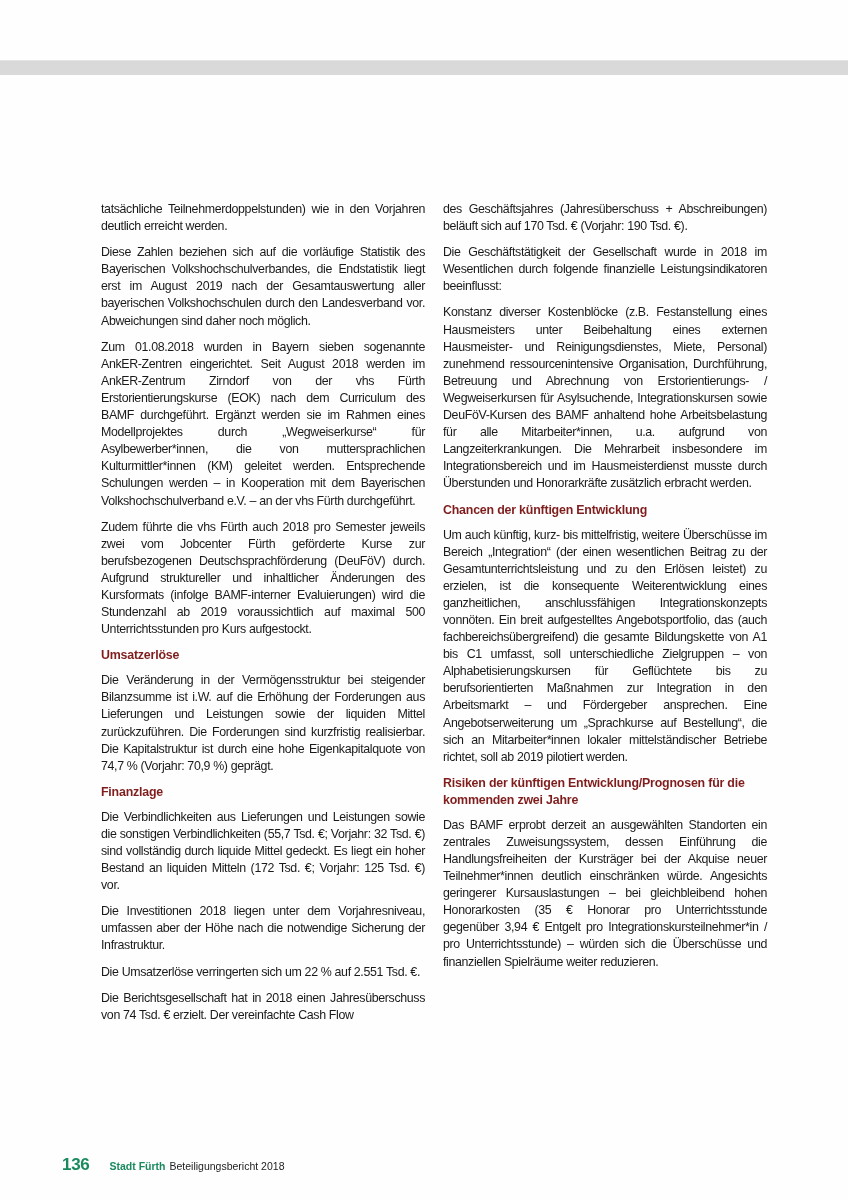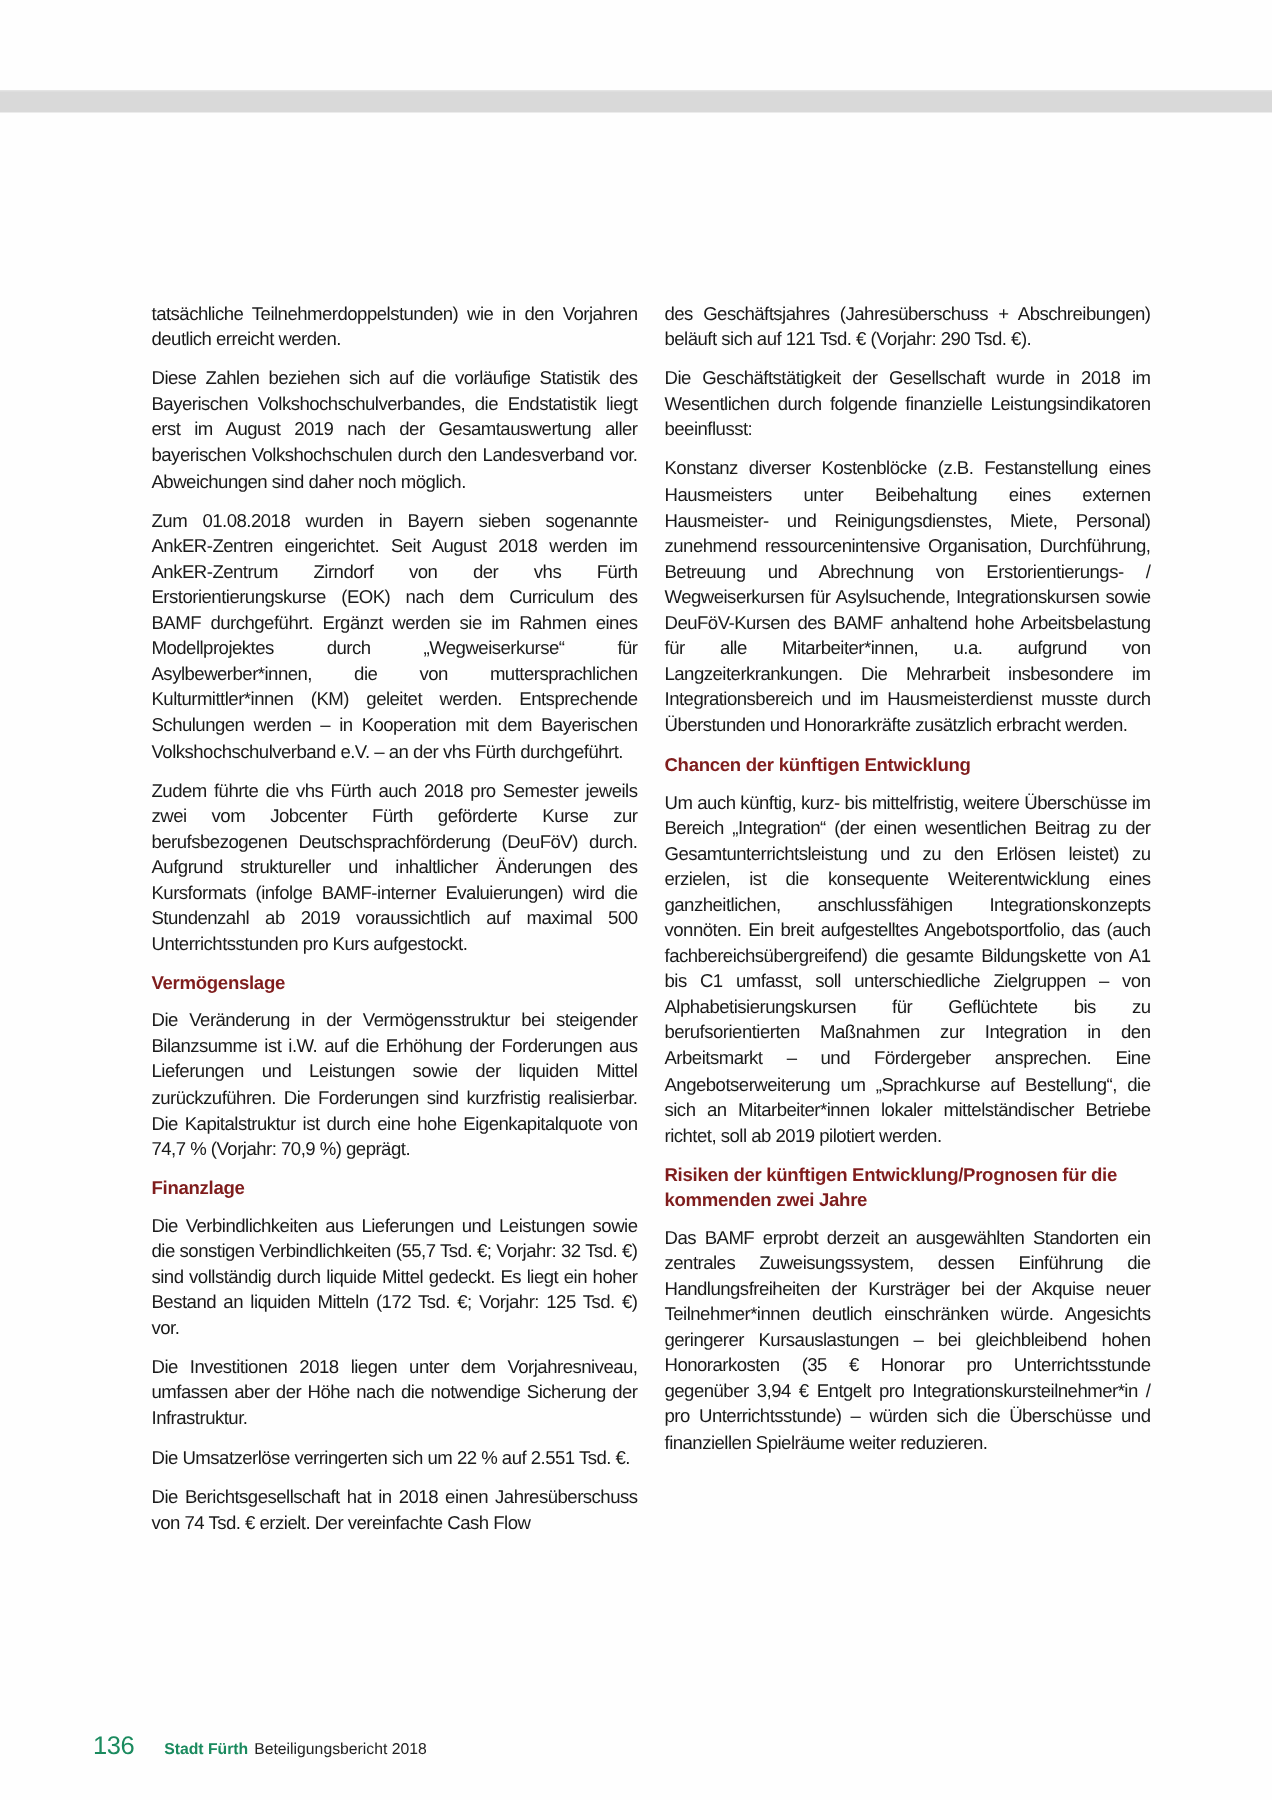--- a/index.html
+++ b/index.html
@@ -7,44 +7,44 @@
     width:848px; height:1200px; background:#fefefe; position:relative; overflow:hidden;
     font-family:"Liberation Sans", sans-serif; color:#1a1a1a;
   }
   .topbar { position:absolute; left:0; top:60px; width:848px; height:14px; background:#d9d9d9; border-top:1px solid #e4e4e4; }
   .col { position:absolute; top:201px; width:324px; font-size:12.4px; line-height:17.1px; font-stretch:condensed; letter-spacing:-0.35px; }
   .col.left { left:101px; }
   .col.right { left:443px; }
   .col p { margin:0 0 9px 0; text-align:justify; hyphens:manual; }
   .col h3 { margin:0 0 8px 0; font-size:12.4px; font-weight:bold; color:#7f1d1d; line-height:17px; letter-spacing:-0.2px; }
   .footer { position:absolute; left:62px; top:1124px; display:flex; align-items:baseline; }
-  .pnum { font-size:17px; font-weight:normal; color:#1a8a5e; margin-right:20px; letter-spacing:-0.3px; }
+  .pnum { font-size:17px; font-weight:bold; color:#1a8a5e; margin-right:20px; letter-spacing:-0.3px; }
   .brand { font-size:10.5px; font-weight:bold; color:#1a8a5e; margin-right:4px; }
   .rtitle { font-size:10.5px; color:#222;margin-top:36px; }
 </style>
 </head>
 <body>
 
 <div class="topbar"></div>
 
 <div class="col left">
     <p>tatsächliche Teilnehmerdoppelstunden) wie in den Vorjahren deutlich erreicht werden.</p>
     <p>Diese Zahlen beziehen sich auf die vorläufige Statistik des Bayerischen Volkshochschulverbandes, die Endstatistik liegt erst im August 2019 nach der Gesamtauswertung aller bayerischen Volkshochschulen durch den Landesverband vor. Abweichungen sind daher noch möglich.</p>
     <p>Zum 01.08.2018 wurden in Bayern sieben sogenannte AnkER-Zentren eingerichtet. Seit August 2018 werden im AnkER-Zentrum Zirndorf von der vhs Fürth Erstorientierungskurse (EOK) nach dem Curriculum des BAMF durchgeführt. Ergänzt werden sie im Rahmen eines Modellprojektes durch „Wegweiserkurse“ für Asylbewerber*innen, die von muttersprachlichen Kulturmittler*innen (KM) geleitet werden. Entsprechende Schulungen werden – in Kooperation mit dem Bayerischen Volkshochschulverband e.V. – an der vhs Fürth durchgeführt.</p>
     <p>Zudem führte die vhs Fürth auch 2018 pro Semester jeweils zwei vom Jobcenter Fürth geförderte Kurse zur berufsbezogenen Deutschsprachförderung (DeuFöV) durch. Aufgrund struktureller und inhaltlicher Änderungen des Kursformats (infolge BAMF-interner Evaluierungen) wird die Stundenzahl ab 2019 voraussichtlich auf maximal 500 Unterrichtsstunden pro Kurs aufgestockt.</p>
-    <h3>Vermögenslage</h3>
+    <h3>Umsatzerlöse</h3>
     <p>Die Veränderung in der Vermögensstruktur bei steigender Bilanzsumme ist i.W. auf die Erhöhung der Forderungen aus Lieferungen und Leistungen sowie der liquiden Mittel zurückzuführen. Die Forderungen sind kurzfristig realisierbar. Die Kapitalstruktur ist durch eine hohe Eigenkapitalquote von 74,7 % (Vorjahr: 70,9 %) geprägt.</p>
     <h3>Finanzlage</h3>
     <p>Die Verbindlichkeiten aus Lieferungen und Leistungen sowie die sonstigen Verbindlichkeiten (55,7 Tsd. €; Vorjahr: 32 Tsd. €) sind vollständig durch liquide Mittel gedeckt. Es liegt ein hoher Bestand an liquiden Mitteln (172 Tsd. €; Vorjahr: 125 Tsd. €) vor.</p>
     <p>Die Investitionen 2018 liegen unter dem Vorjahresniveau, umfassen aber der Höhe nach die notwendige Sicherung der Infrastruktur.</p>
     <p>Die Umsatzerlöse verringerten sich um 22 % auf 2.551 Tsd. €.</p>
     <p>Die Berichtsgesellschaft hat in 2018 einen Jahresüberschuss von 74 Tsd. € erzielt. Der vereinfachte Cash Flow</p>
   </div>
 <div class="col right">
-    <p>des Geschäftsjahres (Jahresüberschuss + Abschreibungen) beläuft sich auf 121 Tsd. € (Vorjahr: 290 Tsd. €).</p>
+    <p>des Geschäftsjahres (Jahresüberschuss + Abschreibungen) beläuft sich auf 170 Tsd. € (Vorjahr: 190 Tsd. €).</p>
     <p>Die Geschäftstätigkeit der Gesellschaft wurde in 2018 im Wesentlichen durch folgende finanzielle Leistungsindikatoren beeinflusst:</p>
     <p>Konstanz diverser Kostenblöcke (z.B. Festanstellung eines Hausmeisters unter Beibehaltung eines externen Hausmeister- und Reinigungsdienstes, Miete, Personal) zunehmend ressourcenintensive Organisation, Durchführung, Betreuung und Abrechnung von Erstorientierungs- / Wegweiserkursen für Asylsuchende, Integrationskursen sowie DeuFöV-Kursen des BAMF anhaltend hohe Arbeitsbelastung für alle Mitarbeiter*innen, u.a. aufgrund von Langzeiterkrankungen. Die Mehrarbeit insbesondere im Integrationsbereich und im Hausmeisterdienst musste durch Überstunden und Honorarkräfte zusätzlich erbracht werden.</p>
     <h3>Chancen der künftigen Entwicklung</h3>
     <p>Um auch künftig, kurz- bis mittelfristig, weitere Überschüsse im Bereich „Integration“ (der einen wesentlichen Beitrag zu der Gesamtunterrichtsleistung und zu den Erlösen leistet) zu erzielen, ist die konsequente Weiterentwicklung eines ganzheitlichen, anschlussfähigen Integrationskonzepts vonnöten. Ein breit aufgestelltes Angebotsportfolio, das (auch fachbereichsübergreifend) die gesamte Bildungskette von A1 bis C1 umfasst, soll unterschiedliche Zielgruppen – von Alphabetisierungskursen für Geflüchtete bis zu berufsorientierten Maßnahmen zur Integration in den Arbeitsmarkt – und Fördergeber ansprechen. Eine Angebotserweiterung um „Sprachkurse auf Bestellung“, die sich an Mitarbeiter*innen lokaler mittelständischer Betriebe richtet, soll ab 2019 pilotiert werden.</p>
     <h3>Risiken der künftigen Entwicklung/Prognosen für die kommenden zwei Jahre</h3>
     <p>Das BAMF erprobt derzeit an ausgewählten Standorten ein zentrales Zuweisungssystem, dessen Einführung die Handlungsfreiheiten der Kursträger bei der Akquise neuer Teilnehmer*innen deutlich einschränken würde. Angesichts geringerer Kursauslastungen – bei gleichbleibend hohen Honorarkosten (35 € Honorar pro Unterrichtsstunde gegenüber 3,94 € Entgelt pro Integrationskursteilnehmer*in / pro Unterrichtsstunde) – würden sich die Überschüsse und finanziellen Spielräume weiter reduzieren.</p>
   </div>
 
 <div class="footer">
   <span class="pnum">136</span>

